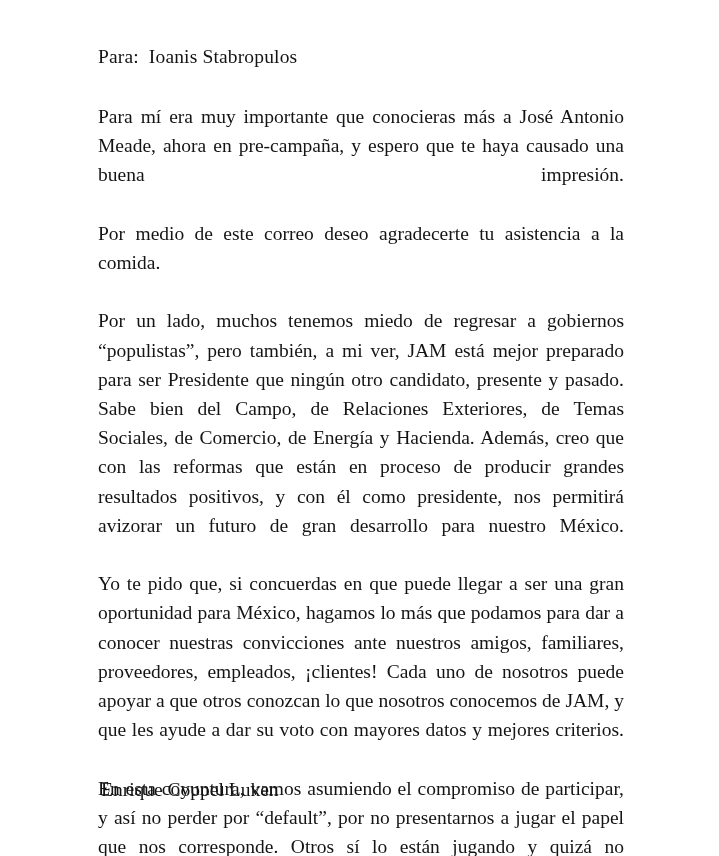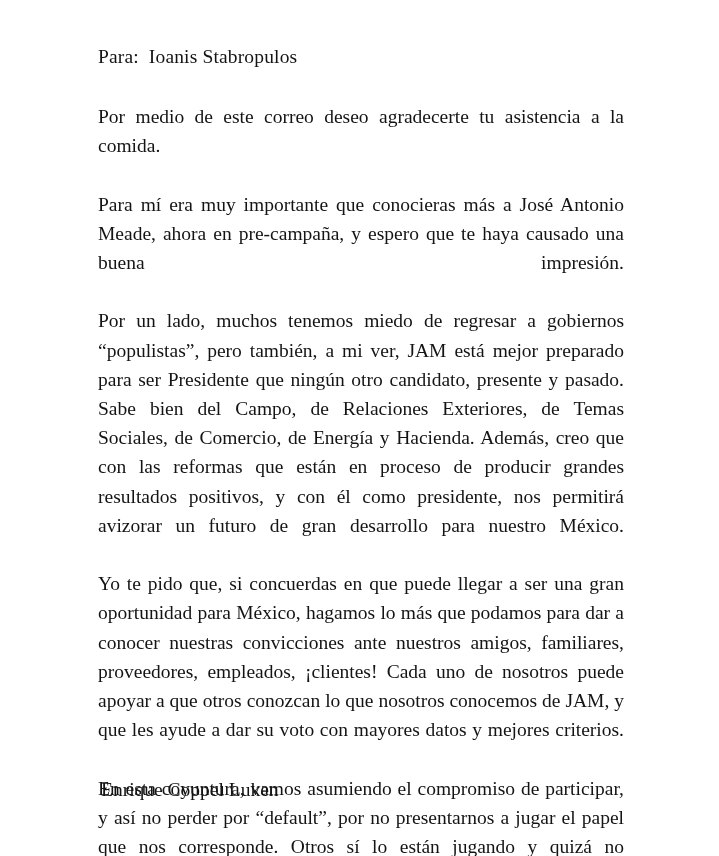--- a/index.html
+++ b/index.html
@@ -79,22 +79,22 @@
 </head>
 <body>
 
 <div class="page">
 
   <div class="letter">
 
     <div class="addressee">Para:  Ioanis Stabropulos</div>
 
     <div class="body-block">
+      <p class="para">Para mí era muy importante que conocieras más a José Antonio Meade, ahora en pre-campaña, y espero que te haya causado una buena impresión.</p>
       <p class="para">Por medio de este correo deseo agradecerte tu asistencia a la comida.</p>
-      <p class="para">Para mí era muy importante que conocieras más a José Antonio Meade, ahora en pre-campaña, y espero que te haya causado una buena impresión.</p>
       <p class="para">Por un lado, muchos tenemos miedo de regresar a gobiernos “populistas”, pero también, a mi ver, JAM está mejor preparado para ser Presidente que ningún otro candidato, presente y pasado. Sabe bien del Campo, de Relaciones Exteriores, de Temas Sociales, de Comercio, de Energía y Hacienda. Además, creo que con las reformas que están en proceso de producir grandes resultados positivos, y con él como presidente, nos permitirá avizorar un futuro de gran desarrollo para nuestro México.</p>
       <p class="para">Yo te pido que, si concuerdas en que puede llegar a ser una gran oportunidad para México, hagamos lo más que podamos para dar a conocer nuestras convicciones ante nuestros amigos, familiares, proveedores, empleados, ¡clientes! Cada uno de nosotros puede apoyar a que otros conozcan lo que nosotros conocemos de JAM, y que les ayude a dar su voto con mayores datos y mejores criterios.</p>
       <p class="para">En esta coyuntura, vamos asumiendo el compromiso de participar, y así no perder por “default”, por no presentarnos a jugar el papel que nos corresponde. Otros sí lo están jugando y quizá no buscando lo mejor para México.</p>
 
     </div>
 
   </div>
 
   <div class="signature">Enrique Coppel Luken</div>
 

